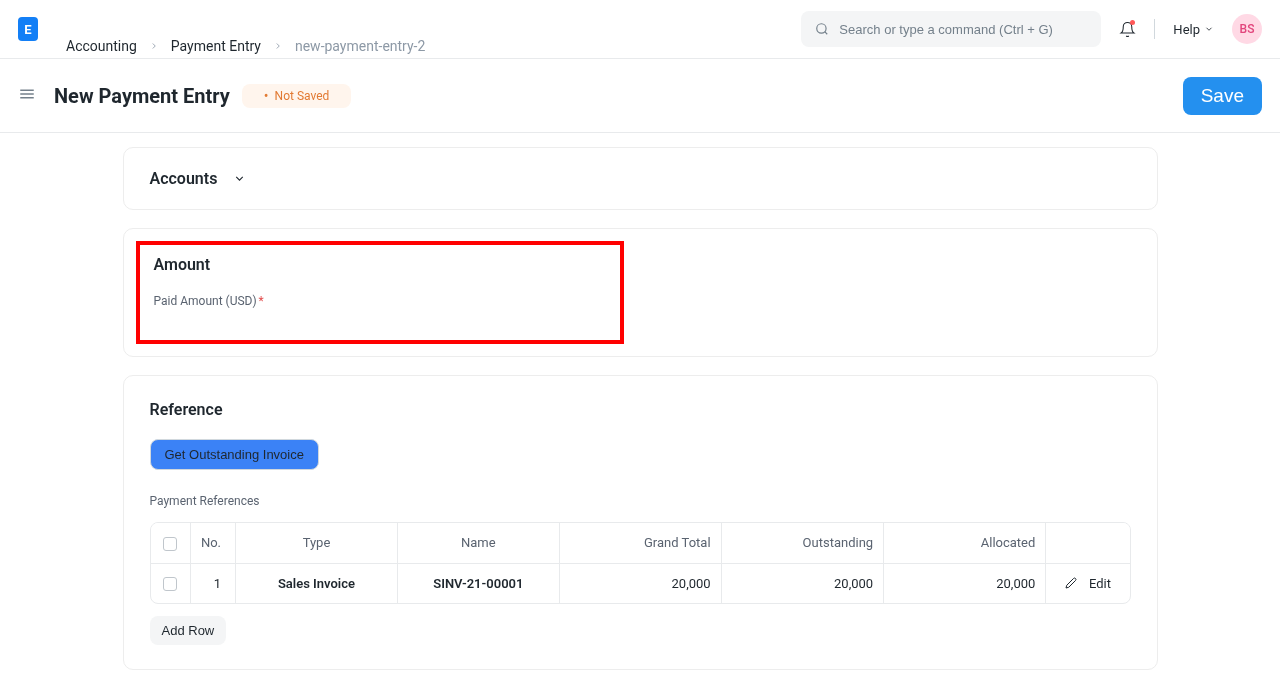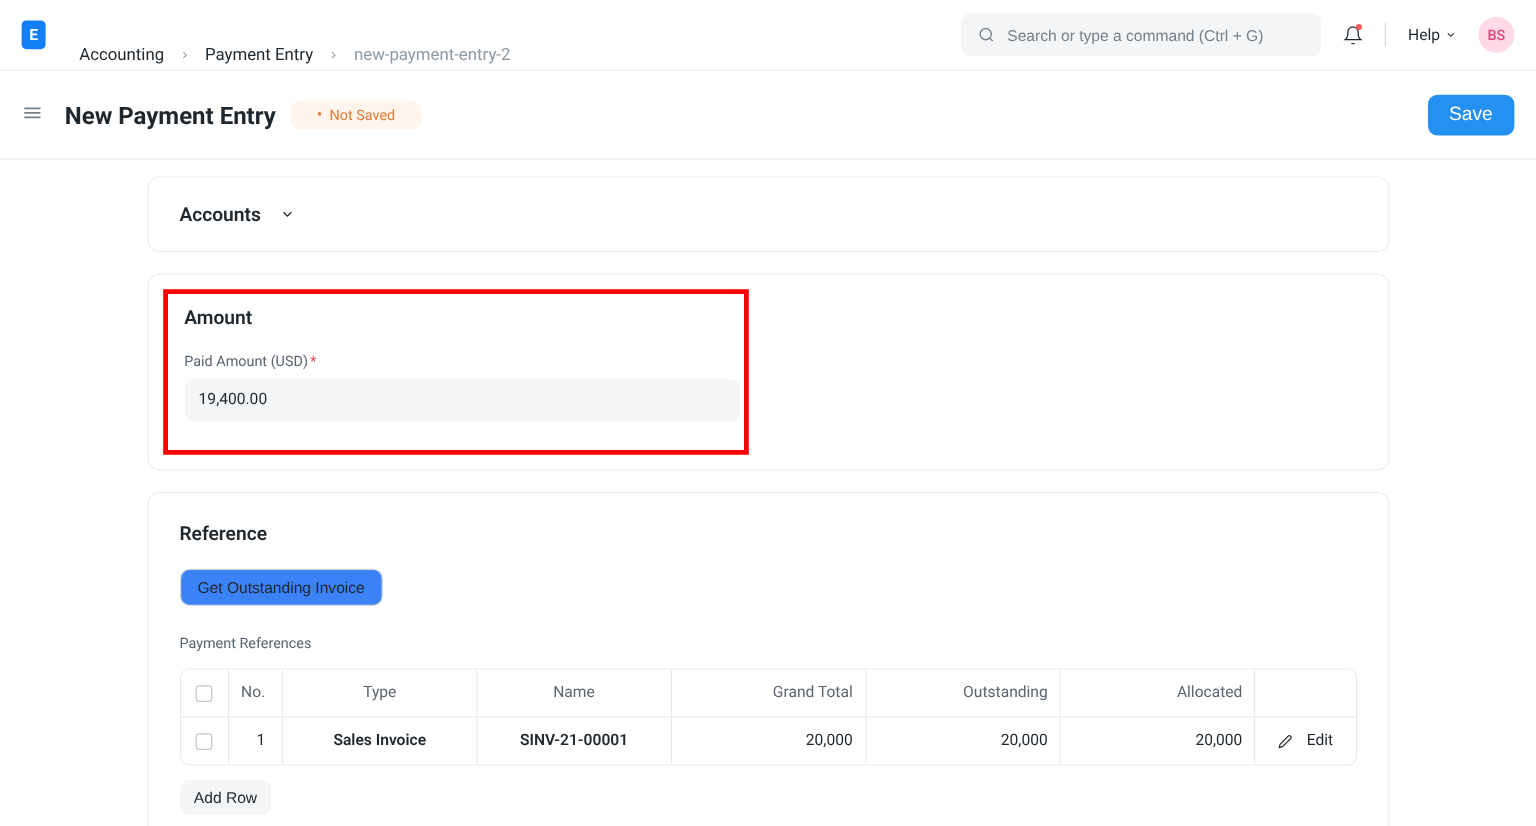--- a/index.html
+++ b/index.html
@@ -166,21 +166,21 @@
       content: "•";
       margin-right: 6px;
       font-size: 14px;
     }
     .save-btn {
       background: #2490ef;
       color: #fff;
       border: none;
       padding: 8px 18px;
       border-radius: 8px;
-      font-size: 16px;
+      font-size: 19px;
       cursor: pointer;
     }
     .content {
       padding: 14px 0 24px 0;
     }
     .card {
       width: 1035px;
       margin: 0 auto 18px auto;
       background: #fff;
       border: 1px solid #ededed;
@@ -408,21 +408,20 @@
         </svg>
     </div>
   </div>
 
   <div class="card card-amount">
     <div class="highlight-box">
       <div class="section-title">Amount</div>
       <div class="field-label">
         <span>Paid Amount (USD)</span><span class="required">*</span>
       </div>
-      <div class="field-input">19,400.00</div>
     </div>
   </div>
 
   <div class="card card-reference">
     <div class="section-title">Reference</div>
     <button class="btn-outline">Get Outstanding Invoice</button>
     <div class="sub-label">Payment References</div>
     <div class="ref-table">
       <table>
         <thead>

